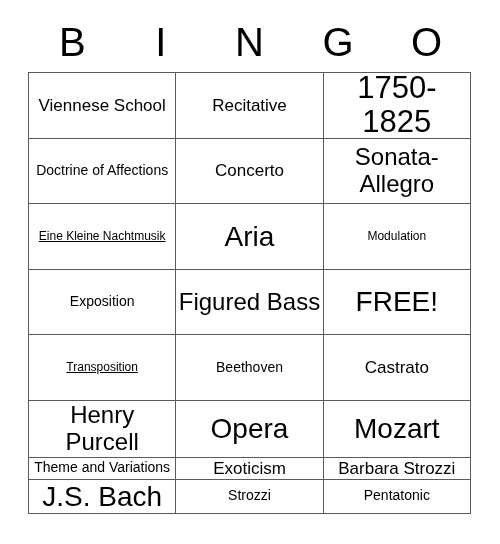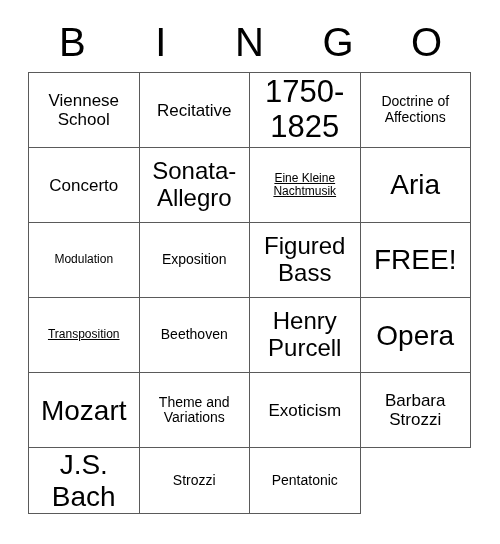--- a/index.html
+++ b/index.html
@@ -50,21 +50,21 @@
   #bingo-grid {
     position: absolute;
     left: 28px;
     top: 72px;
     width: 443px;
     height: 442px;
     box-sizing: border-box;
     border-top: 1px solid #5a5a5a;
     border-left: 1px solid #5a5a5a;
     display: grid;
-    grid-template-columns: repeat(4, 1fr);
+    grid-template-columns: repeat(3, 1fr);
     grid-template-rows: repeat(5, 1fr);
     background: #ffffff;
   }
   .cell {
     box-sizing: border-box;
     border-right: 1px solid #5a5a5a;
     border-bottom: 1px solid #5a5a5a;
     display: flex;
     align-items: center;
     justify-content: center;
@@ -144,20 +144,23 @@
         <span class="cell-text fs-lg">FREE!</span>
       </div>
     <div class="cell" style="border-right-color: rgb(90, 90, 90); border-bottom-color: rgb(90, 90, 90); text-decoration: underline;">
         <span class="cell-text fs-xxs">Transposition</span>
       </div>
     <div class="cell" style="border-right-color: rgb(90, 90, 90); border-bottom-color: rgb(90, 90, 90);">
         <span class="cell-text fs-xs">Beethoven</span>
       </div>
 
     <div class="cell" style="border-right-color: rgb(90, 90, 90); border-bottom-color: rgb(90, 90, 90);">
+        <span class="cell-text fs-sm">Castrato</span>
+      </div>
+    <div class="cell" style="border-right-color: rgb(90, 90, 90); border-bottom-color: rgb(90, 90, 90);">
         <span class="cell-text fs-md">Henry Purcell</span>
       </div>
     <div class="cell" style="border-right-color: rgb(90, 90, 90); border-bottom-color: rgb(90, 90, 90);">
         <span class="cell-text fs-lg">Opera</span>
       </div>
     <div class="cell" style="border-right-color: rgb(90, 90, 90); border-bottom-color: rgb(90, 90, 90);">
         <span class="cell-text fs-lg">Mozart</span>
       </div>
     <div class="cell" style="border-right-color: rgb(90, 90, 90); border-bottom-color: rgb(90, 90, 90);">
         <span class="cell-text fs-xs">Theme and Variations</span>

